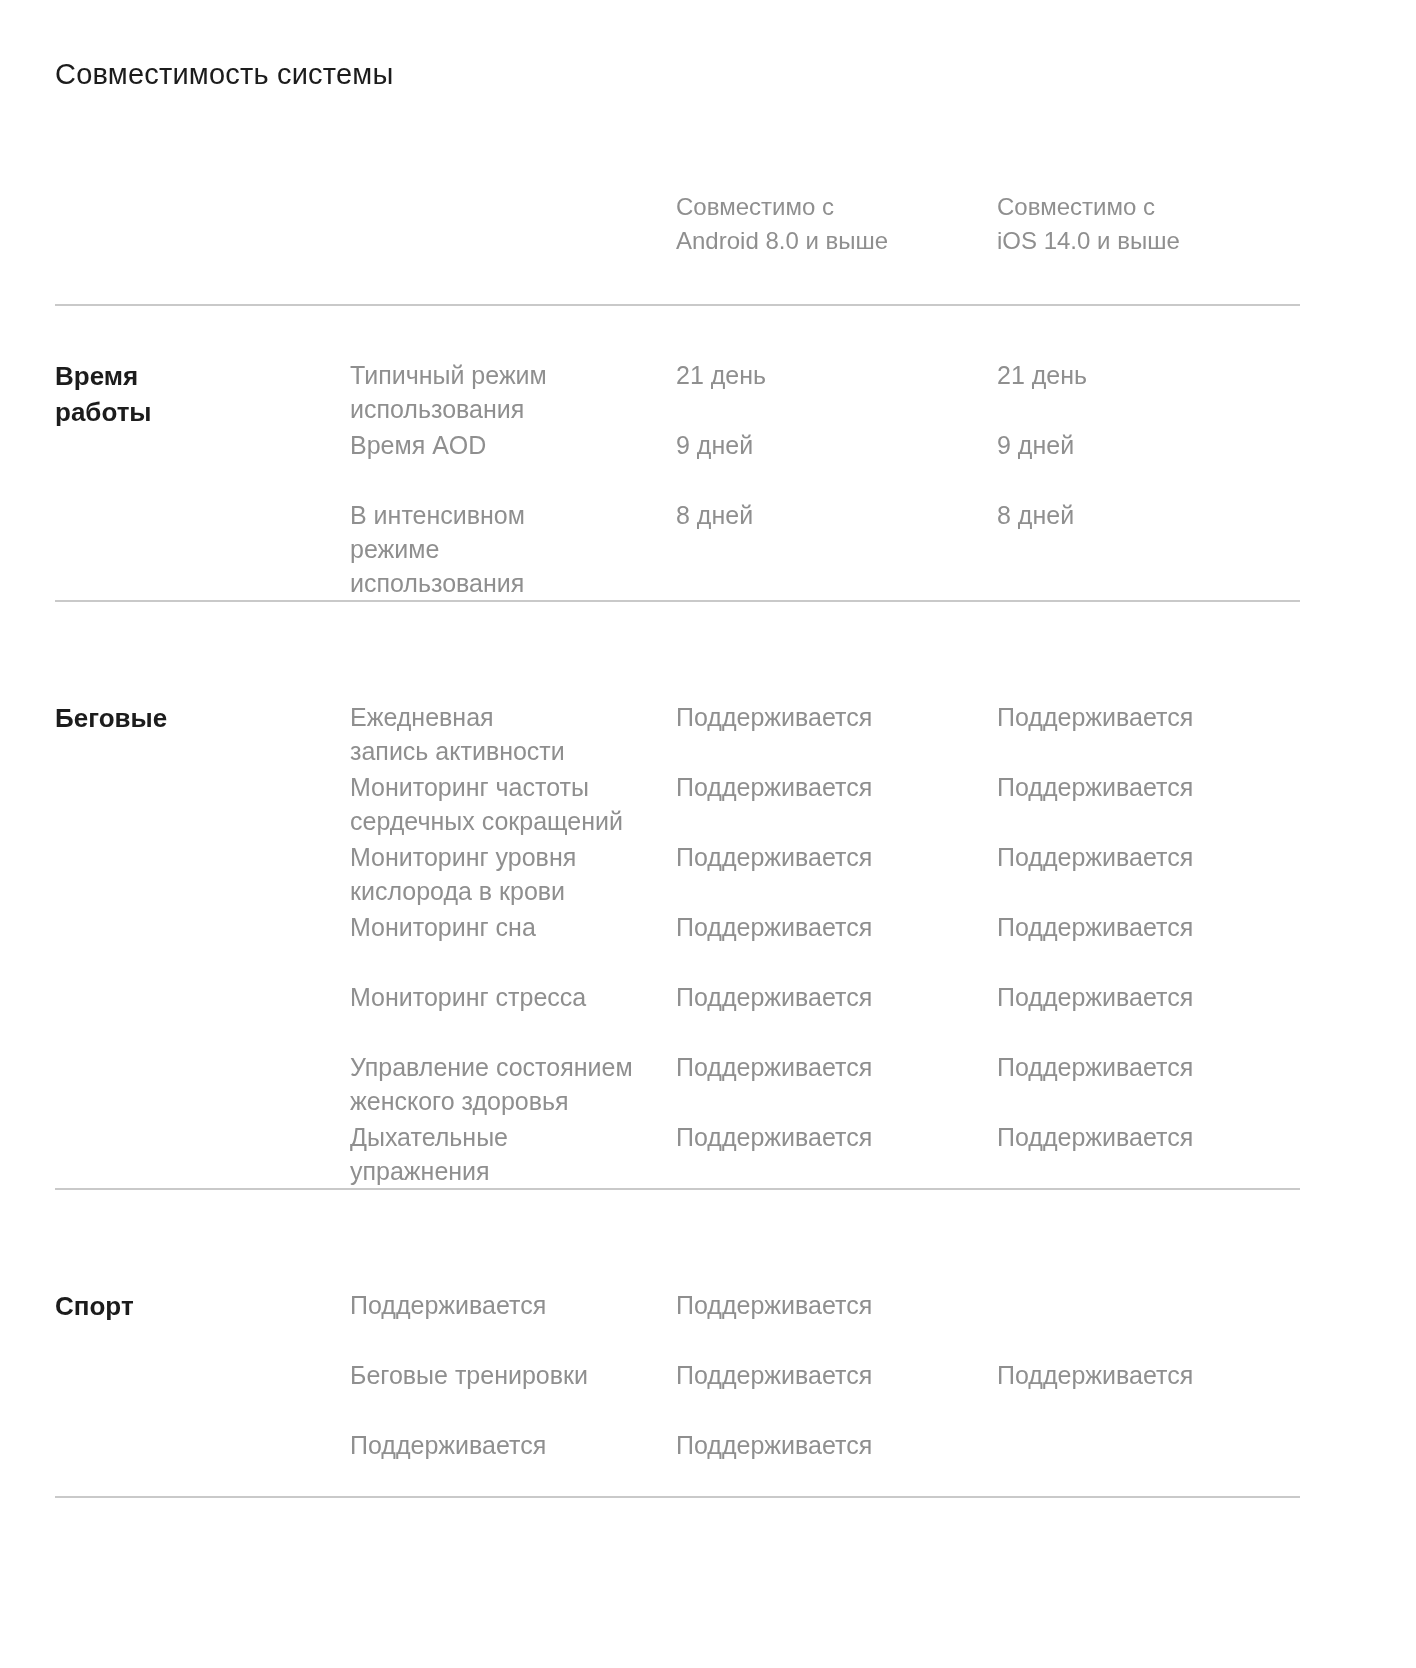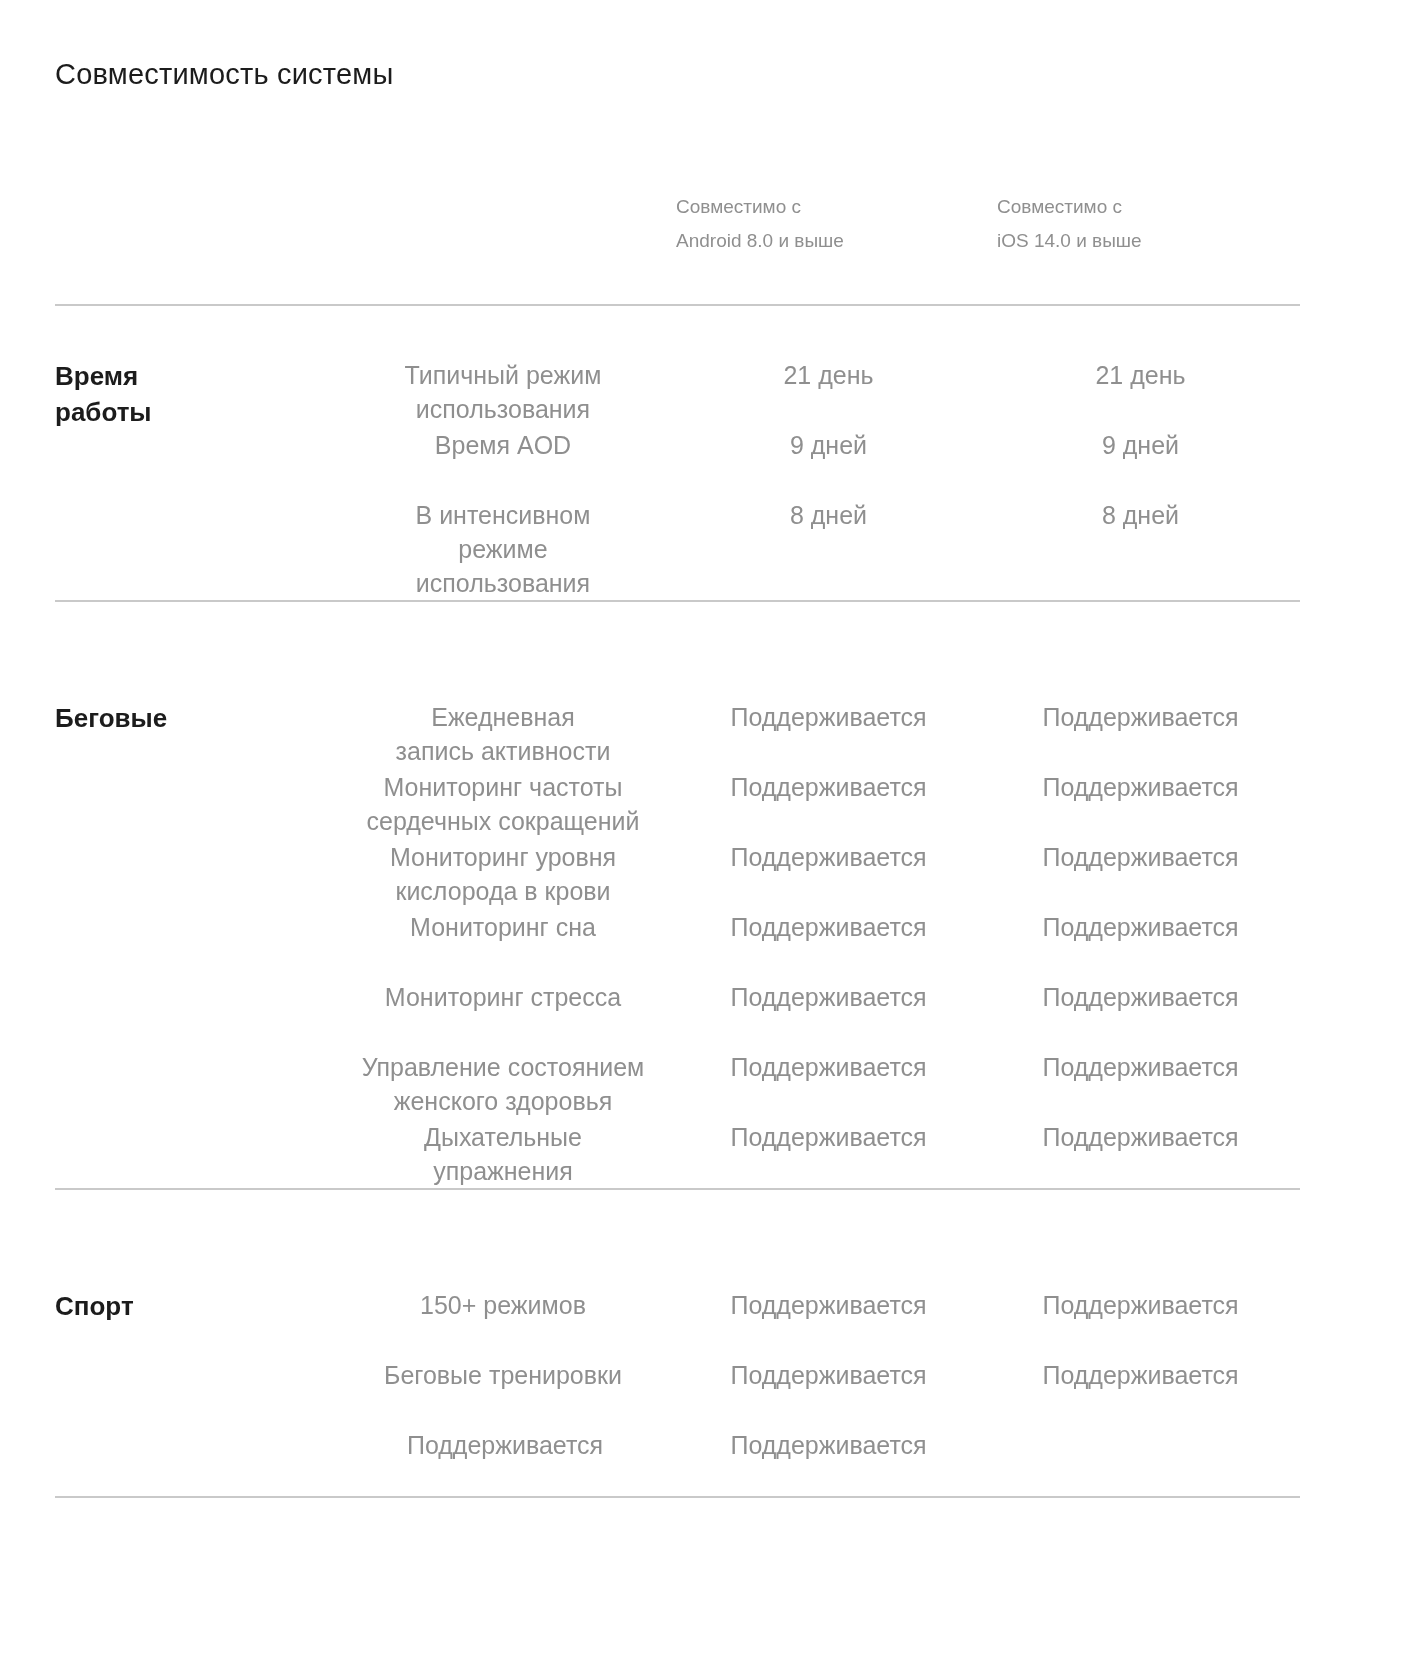--- a/index.html
+++ b/index.html
@@ -28,21 +28,21 @@
     margin: 0;
   }
   
   .header-row {
     display: grid;
     grid-template-columns: 295px 326px 321px 1fr;
     margin-top: 100px;
     margin-bottom: 46px;
   }
   .head {
-    font-size: 19px;
+    font-size: 24px;
     line-height: 34px;
     color: #8f8f8f;
     white-space: pre-line;
   }
   
   .divider {
     width: 1245px;
     height: 2px;
     background: #c9c9c9;
   }
@@ -63,21 +63,20 @@
     white-space: pre-line;
   }
   .rows {
     flex: 1 1 auto;
   }
   .row {
     display: grid;
     grid-template-columns: 326px 321px 1fr;
     min-height: 68px;
     margin-bottom: 2px;
-    text-align: center;
   }
   .row:last-child { margin-bottom: 0; }
   .feature {
     font-size: 25px;
     line-height: 34px;
     color: #8f8f8f;
     white-space: pre-line;
     padding-right: 20px;
   }
   .val {
@@ -189,21 +188,20 @@
 </div>
     </div>
   </section>
 
   <section class="section">
     <div class="divider"></div>
     <div class="section-body">
       <div class="section-label">Спорт</div>
       <div class="rows">
   <div class="row">
-    <div class="feature">150+ режимов</div>
     <div class="val">Поддерживается</div>
     <div class="val">Поддерживается</div>
   </div>
 
   <div class="row">
     <div class="feature">Беговые тренировки</div>
     <div class="val">Поддерживается</div>
     <div class="val">Поддерживается</div>
   </div>
 

